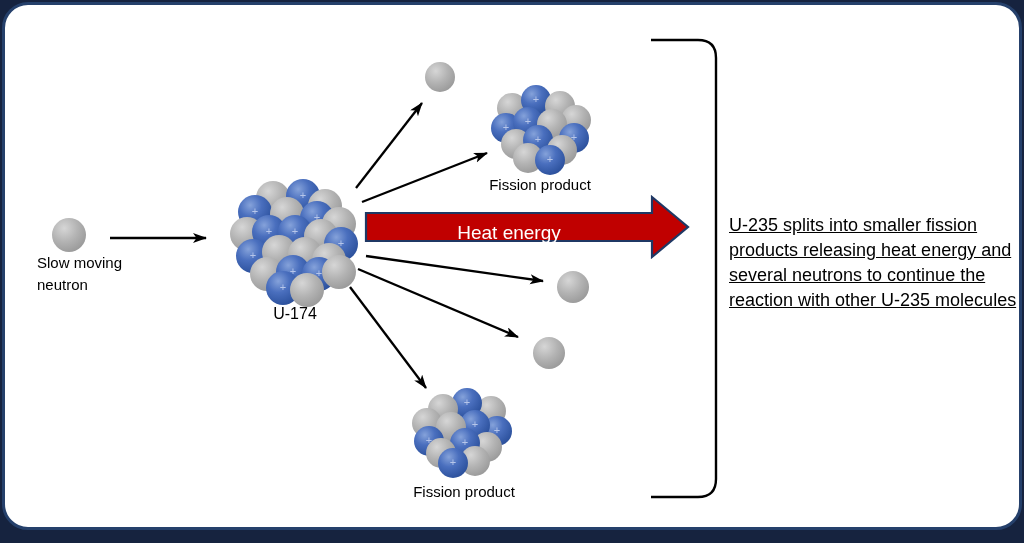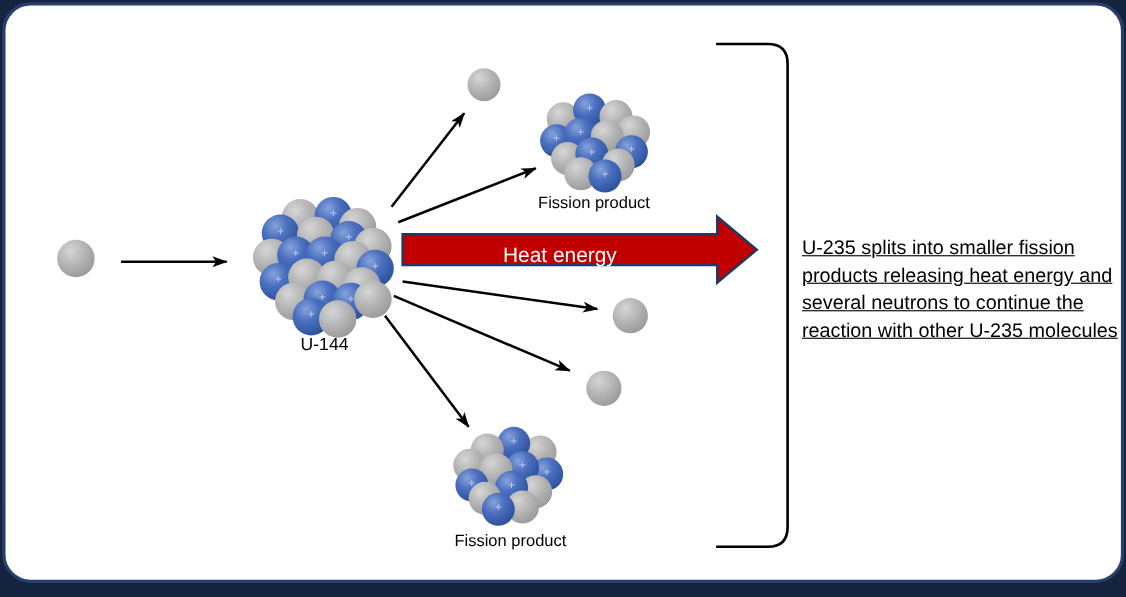--- a/index.html
+++ b/index.html
@@ -149,18 +149,20 @@
       <div class="sphere g" style="left: 460px; top: 446px; width: 30px; height: 30px;"></div>
       <div class="sphere b" style="left: 438px; top: 448px; width: 30px; height: 30px;">
         <span class="plus">+</span>
       </div>
       <div class="sphere g" style="left: 52px; top: 218px; width: 34px; height: 34px;"></div>
       <div class="sphere g" style="left: 425px; top: 62px; width: 30px; height: 30px;"></div>
       <div class="sphere g" style="left: 557px; top: 271px; width: 32px; height: 32px;"></div>
       <div class="sphere g" style="left: 533px; top: 337px; width: 32px; height: 32px;"></div>
     </div>
 
-  <div class="label lbl-u235">U-144</div>
+  <div class="label lbl-slow">Slow moving
+neutron</div>
+  <div class="label lbl-u235">U-174</div>
   <div class="label lbl-fiss-top">Fission product</div>
   <div class="label lbl-fiss-bottom">Fission product</div>
   <div class="label lbl-heat">Heat energy</div>
   <div class="label lbl-caption">U-235 splits into smaller fission products releasing heat energy and several neutrons to continue the reaction with other U-235 molecules</div>
 </div>
 
 </body></html>

